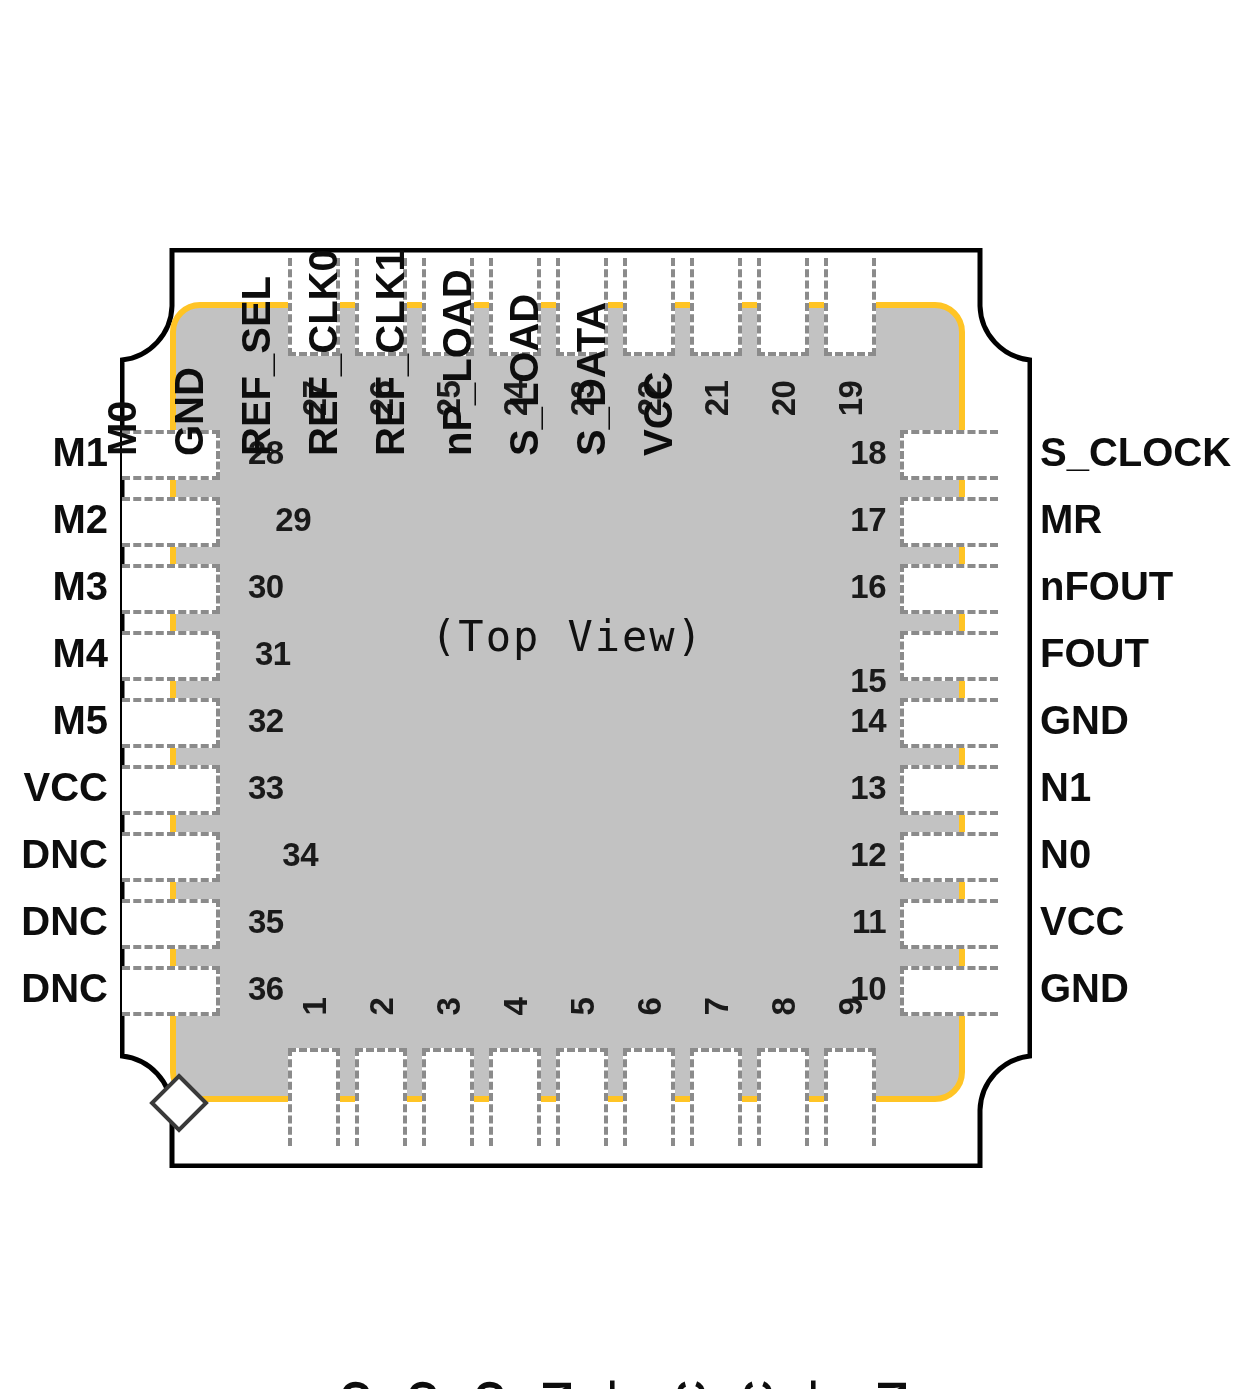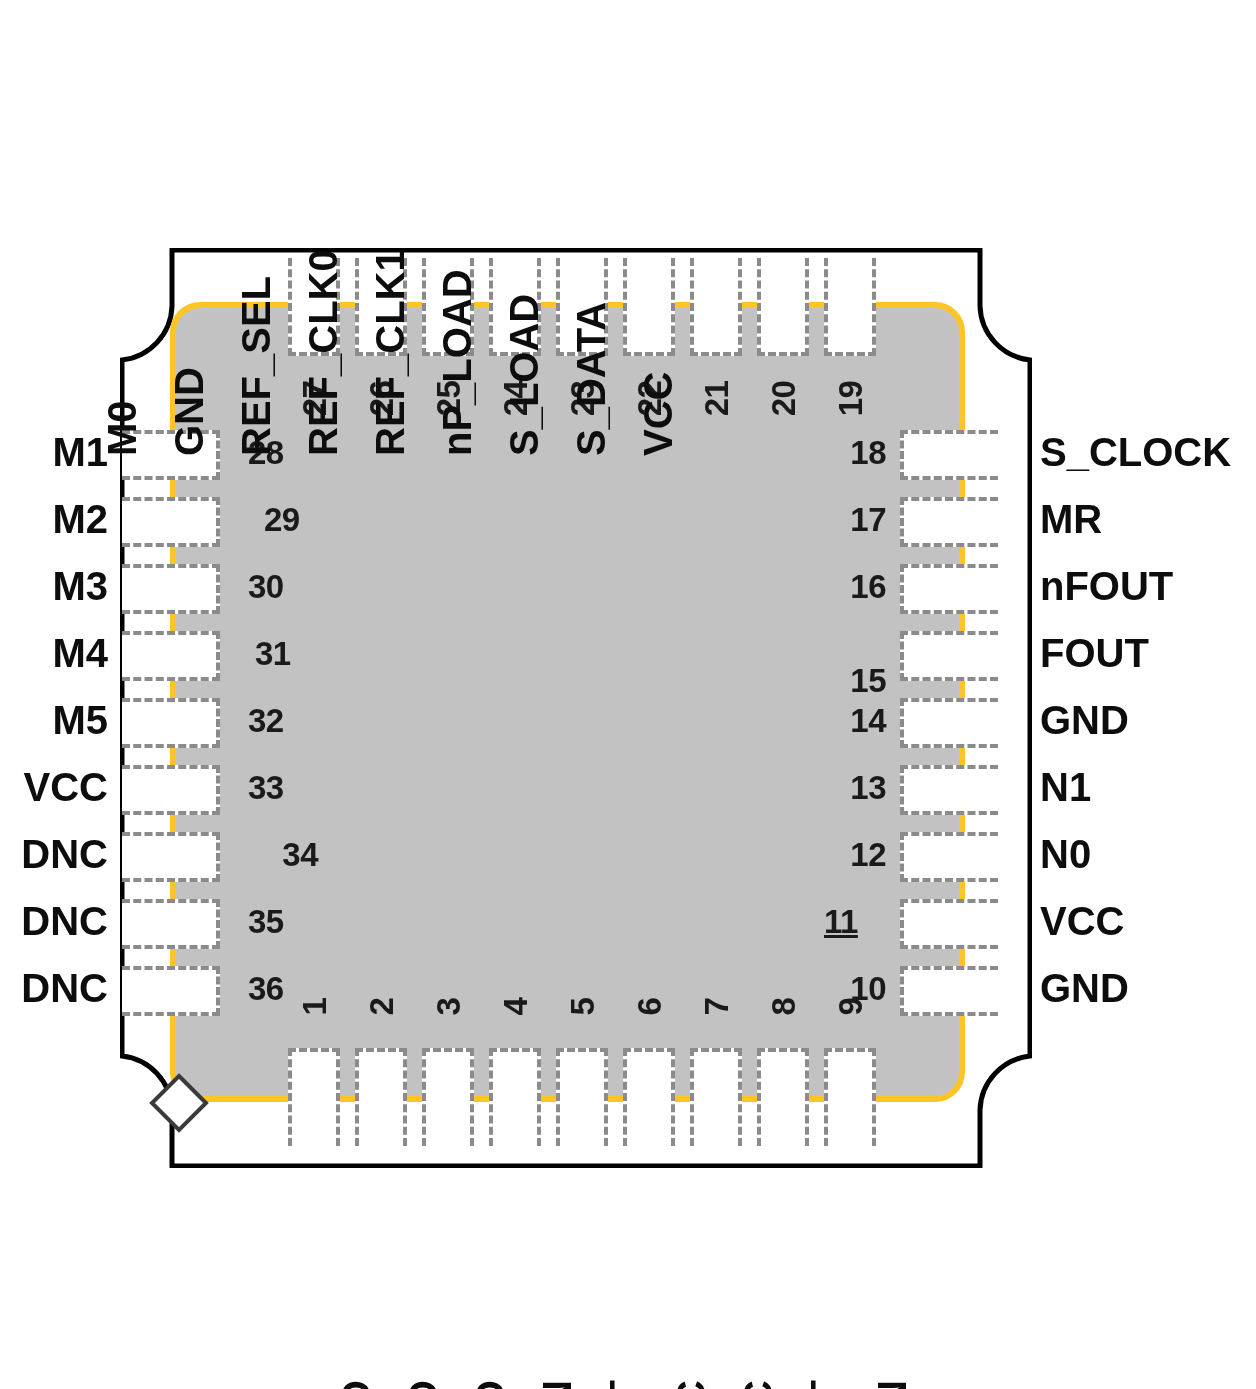--- a/index.html
+++ b/index.html
@@ -161,21 +161,21 @@
       <div class="sig rot" style="left: 805px; top: 1380px; transform-origin: 0px 0px; transform: rotate(-90deg) translateX(-100%);">OP_OUT</div>
       <div class="pad pad-v bot" style="left: 824px; top: 1048px;"></div>
       <div class="pin-num rot" style="left: 818px; top: 990px; width: 64px; text-align: center;">9</div>
       <div class="sig rot" style="left: 872px; top: 1380px; transform-origin: 0px 0px; transform: rotate(-90deg) translateX(-100%);">nOP_IN</div>
     </div>
   <div id="pads-left">
       <div class="pad pad-h" style="left: 122px; top: 430px;"></div>
       <div class="pin-num" style="left: 248px; top: 436px; width: 70px; text-align: left;">28</div>
       <div class="sig left" style="left: 0px; width: 108px; top: 432px;">M1</div>
       <div class="pad pad-h" style="left: 122px; top: 497px;"></div>
-      <div class="pin-num" style="left: 264px; top: 503px; width: 70px; text-align: left;">29</div>
+      <div class="pin-num" style="left: 241px; top: 503px; width: 70px; text-align: right;">29</div>
       <div class="sig left" style="left: 0px; width: 108px; top: 499px;">M2</div>
       <div class="pad pad-h" style="left: 122px; top: 564px;"></div>
       <div class="pin-num" style="left: 248px; top: 570px; width: 70px; text-align: left;">30</div>
       <div class="sig left" style="left: 0px; width: 108px; top: 566px;">M3</div>
       <div class="pad pad-h" style="left: 122px; top: 631px;"></div>
       <div class="pin-num" style="left: 255px; top: 637px; width: 70px; text-align: left;">31</div>
       <div class="sig left" style="left: 0px; width: 108px; top: 633px;">M4</div>
       <div class="pad pad-h" style="left: 122px; top: 698px;"></div>
       <div class="pin-num" style="left: 248px; top: 704px; width: 70px; text-align: left;">32</div>
       <div class="sig left" style="left: 0px; width: 108px; top: 700px;">M5</div>
@@ -208,22 +208,23 @@
       <div class="pad pad-h right" style="left: 900px; top: 698px;"></div>
       <div class="pin-num" style="left: 824px; top: 704px; width: 62px; text-align: right;">14</div>
       <div class="sig right" style="left: 1040px; top: 700px;">GND</div>
       <div class="pad pad-h right" style="left: 900px; top: 765px;"></div>
       <div class="pin-num" style="left: 824px; top: 771px; width: 62px; text-align: right;">13</div>
       <div class="sig right" style="left: 1040px; top: 767px;">N1</div>
       <div class="pad pad-h right" style="left: 900px; top: 832px;"></div>
       <div class="pin-num" style="left: 824px; top: 838px; width: 62px; text-align: right;">12</div>
       <div class="sig right" style="left: 1040px; top: 834px;">N0</div>
       <div class="pad pad-h right" style="left: 900px; top: 899px;"></div>
-      <div class="pin-num" style="left: 824px; top: 905px; width: 62px; text-align: left; text-decoration: underline;">11</div>
+      <div class="pin-num" style="left: 824px; top: 905px; width: 62px; text-align: right;">11</div>
       <div class="sig right" style="left: 1040px; top: 901px;">VCC</div>
       <div class="pad pad-h right" style="left: 900px; top: 966px;"></div>
       <div class="pin-num" style="left: 824px; top: 972px; width: 62px; text-align: right;">10</div>
       <div class="sig right" style="left: 1040px; top: 968px;">GND</div>
     </div>
 
 <div id="center-block">
+      <div id="view-label">(Top View)</div>
     </div>
   </div>
 
 </body></html>

